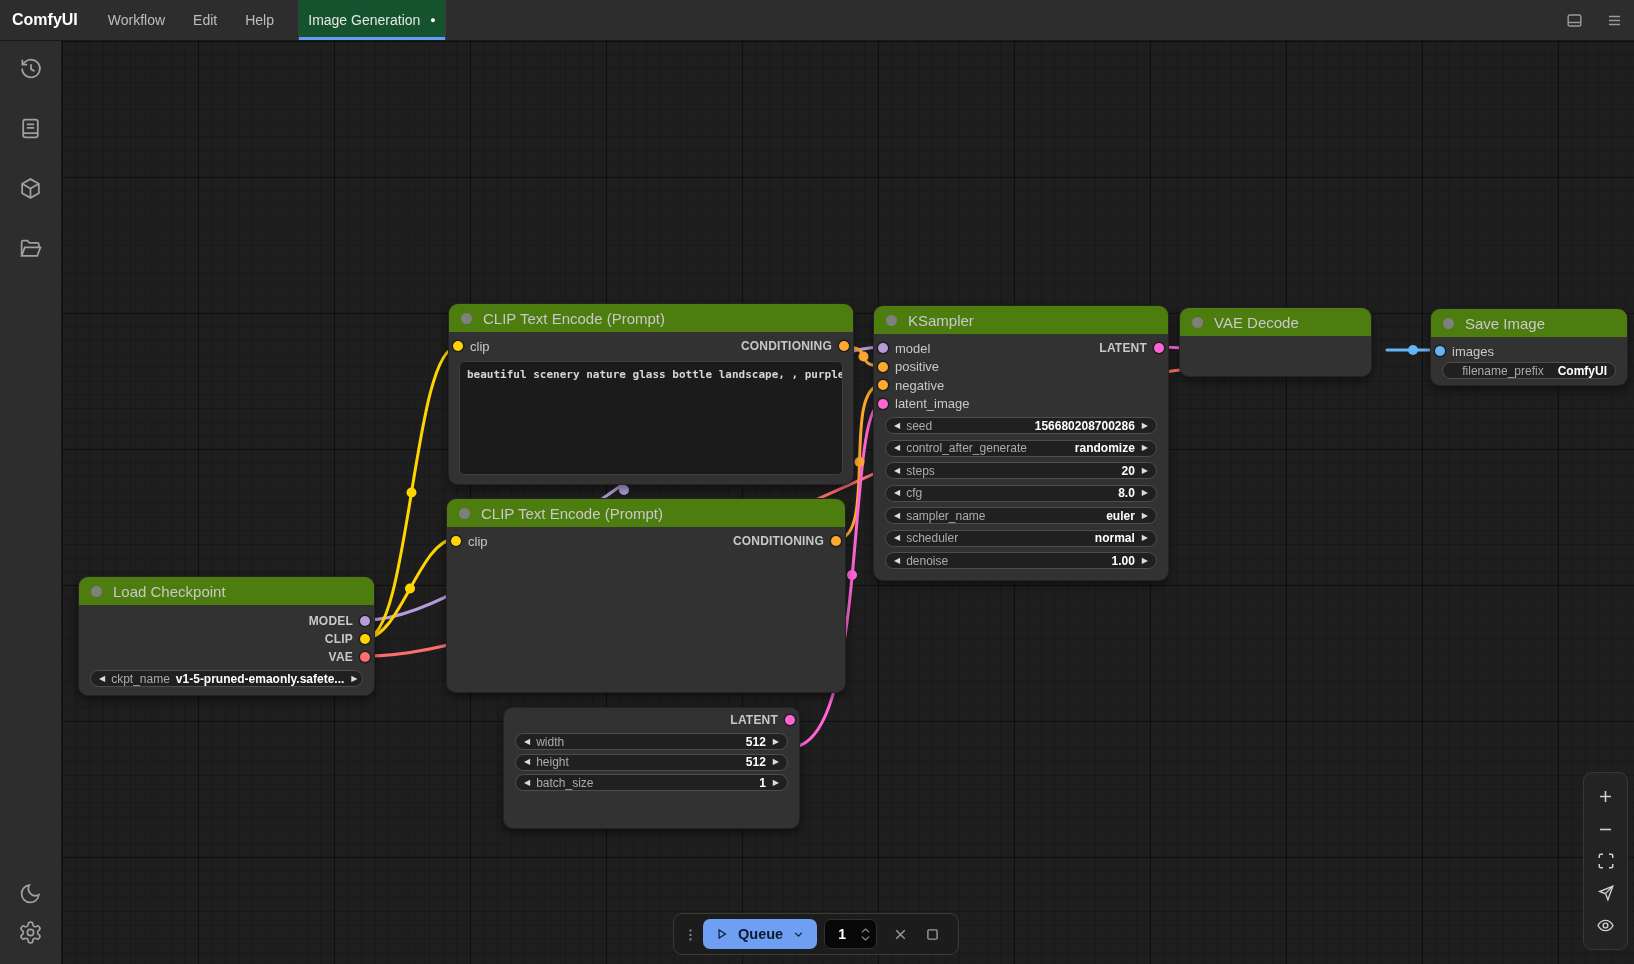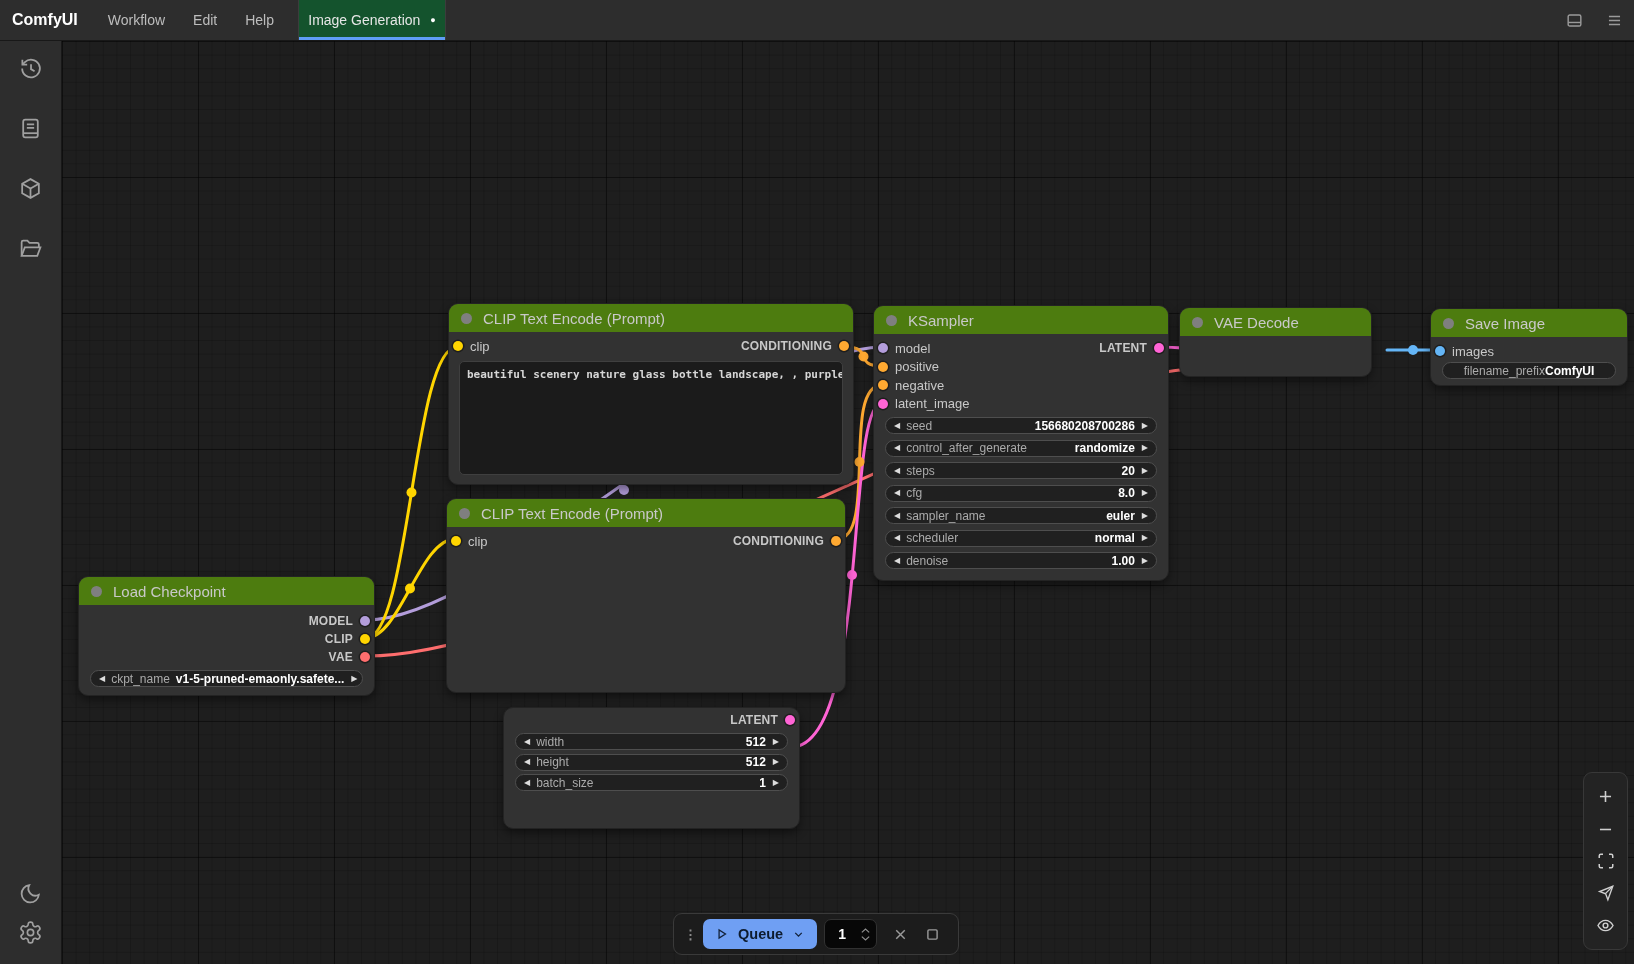--- a/index.html
+++ b/index.html
@@ -73,21 +73,21 @@
   .in-label{margin-left:17px;}
   .out-label{margin-left:auto;margin-right:17px;font-weight:700;font-size:12px;letter-spacing:.2px;}
   .widgets{display:flex;flex-direction:column;gap:5.5px;padding-top:4px;}
   .widget{
     height:17px;flex:0 0 17px;margin:0 11px;border:1px solid #4e4e4e;background:#202020;
     border-radius:10px;display:flex;align-items:center;padding:0 8px;font-size:12px;box-sizing:border-box;
   }
   .warrow{font-size:8px;color:#dcdcdc;line-height:1;}
   .wlabel{color:#ababab;margin:0 6px;white-space:nowrap;}
   .wvalue{margin-left:auto;margin-right:7px;color:#ffffff;font-weight:700;white-space:nowrap;}
-  .widget.no-arrows{justify-content:center;}
+  .widget.no-arrows{justify-content:flex-end;gap:14px;}
   .widget.no-arrows .wlabel{margin:0;}
   .widget.no-arrows .wvalue{margin:0;}
   .prompt-box{
     flex:1;margin:5px 10px 9px 10px;background:#1b1b1b;border:1px solid #3f3f3f;border-radius:5px;
     padding:5px 7px;font-family:"DejaVu Sans Mono",monospace;font-size:11px;font-weight:700;
     line-height:1.45;color:#d6d6d6;white-space:pre;overflow:hidden;box-sizing:border-box;
   }
   
   .queue-bar{
     position:absolute;left:673px;top:913px;width:286px;height:42px;z-index:4;

